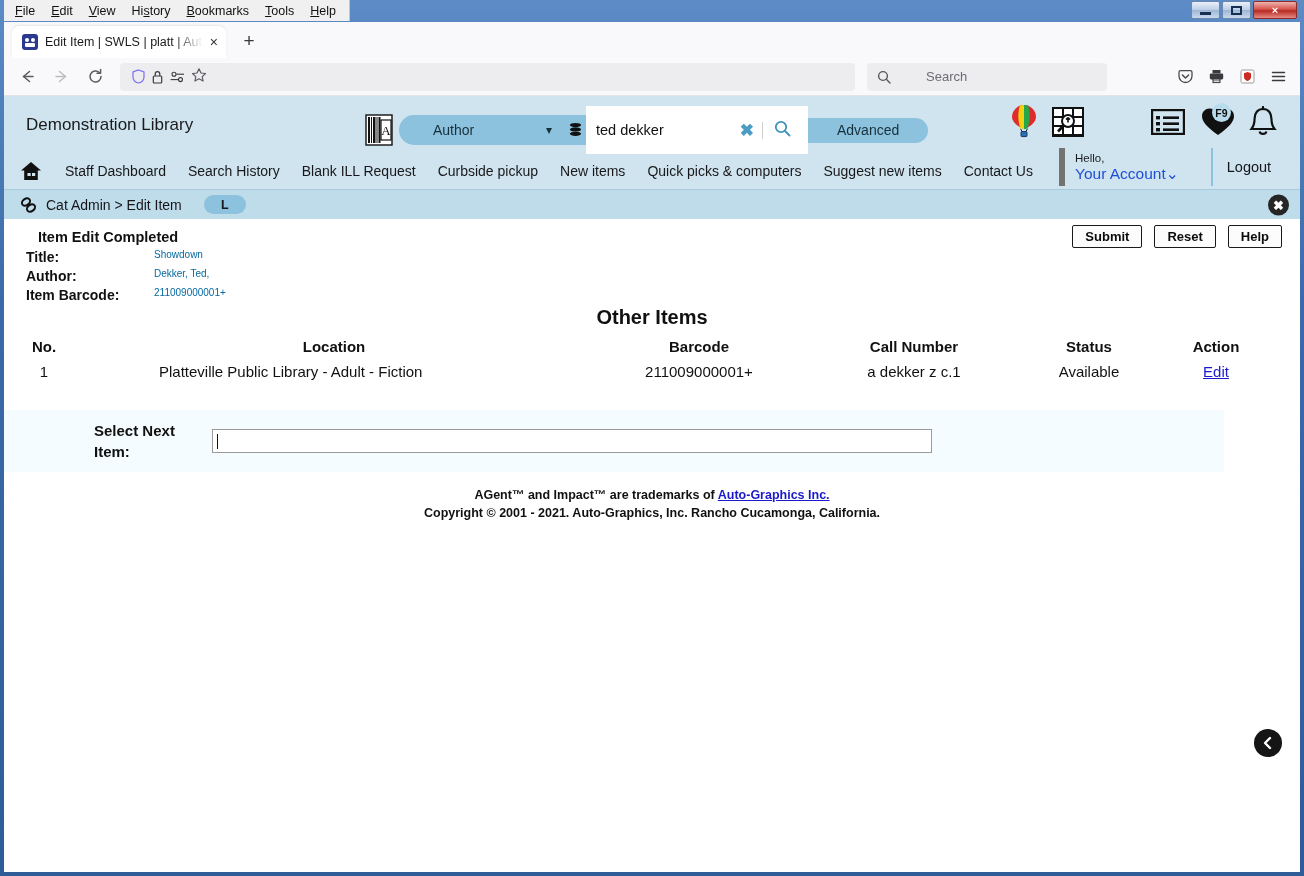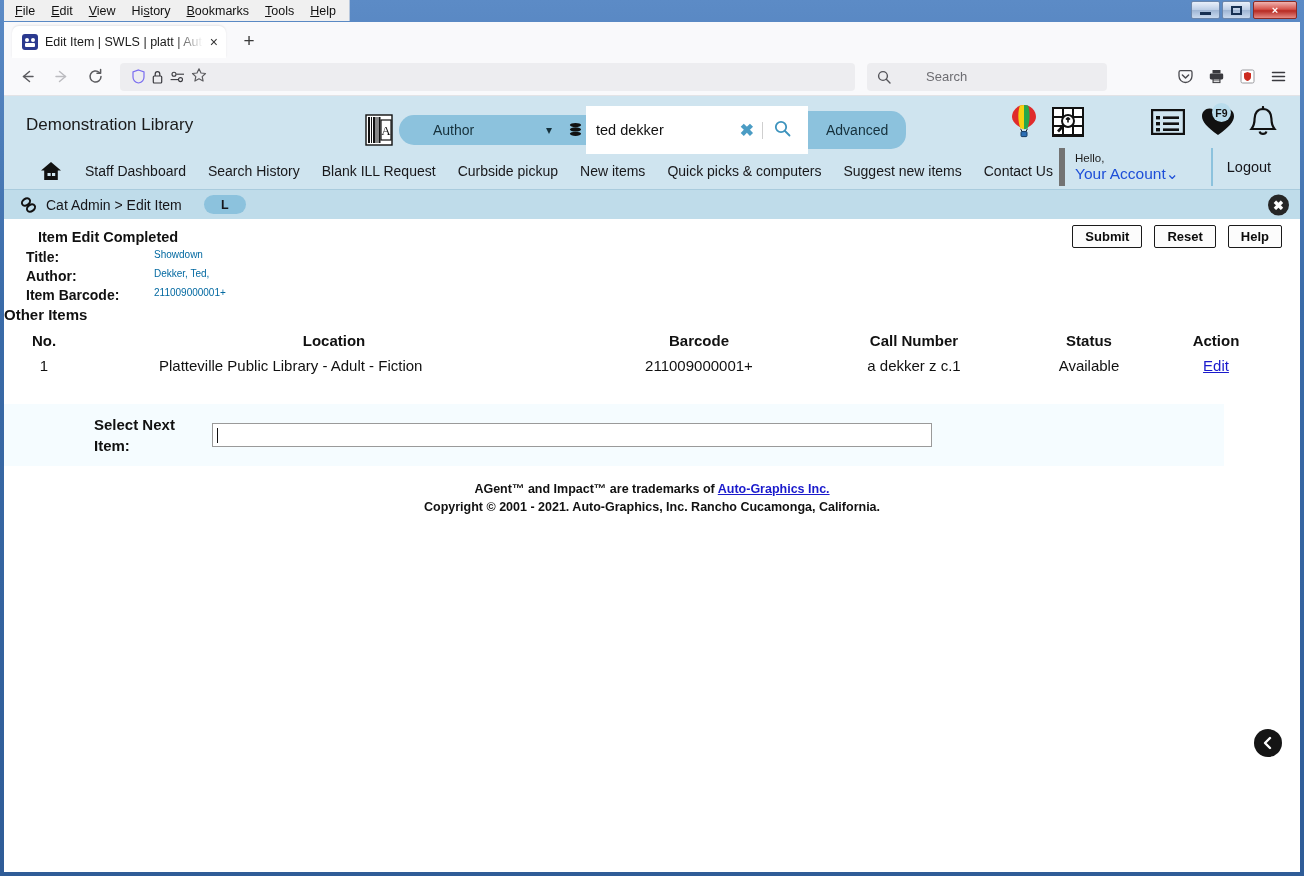--- a/index.html
+++ b/index.html
@@ -157,22 +157,22 @@
   .q-input{
     width:222px;height:48px;background:#fff;border:none;
     display:flex;align-items:center;padding:0 6px 0 10px;
     font-size:14.5px;color:#111;
   }
   .q-input .qtext{flex:1;}
   .q-clear{ color:#4b9cc4;font-size:17px;font-weight:bold;padding:0 8px;line-height:1;}
   .q-sep{ width:1px;height:17px;background:#cfcfcf; }
   .q-search{ color:#3d93bd;font-size:16px;padding:0 11px; }
   .adv-btn{
-    height:38px;background:#8cc2dd;border-radius:0 15px 15px 0;
-    display:flex;align-items:center;padding:0 18px;font-size:14px;color:#15303b;
+    height:25px;background:#8cc2dd;border-radius:0 15px 15px 0;
+    display:flex;align-items:center;padding:0 29px;font-size:14px;color:#15303b;
   }
 
   .hdr-icons{
     position:absolute; left:1000px; top:8px; display:flex; align-items:center; gap:0;
   }
   .hdr-icons .ic{ display:flex;align-items:center;justify-content:center; }
 
   .account-row{
     position:absolute; left:1000px; top:52px; display:flex; align-items:stretch; height:38px;
   }
@@ -183,21 +183,21 @@
   .acct-hello{ font-size:11.5px;color:#1b1b1b;line-height:13px; }
   .acct-name{ font-size:15.5px;color:#1d4ed8;line-height:18px; }
   .logout-block{
     border-left:2px solid #8cc2dd; margin-left:32px; padding-left:14px;
     display:flex;align-items:center;
   }
   .logout-block span{ font-size:14.5px;color:#15151a; }
 
   .navrow{
     background:#cfe4ef; height:36px; display:flex; align-items:center;
-    padding-left:36px; gap:0;
+    padding-left:16px; gap:0;
   }
   .home-ic{ width:22px;height:20px;margin-right:12px; }
   .navrow .nitem{
     font-size:14px;color:#18181b;padding:0 11px;white-space:nowrap;
   }
 
   .crumbbar{
     background:#bfdcea; height:30px; display:flex;align-items:center;
     padding-left:16px; position:relative;
     border-top:1px solid #a9cbdd;
@@ -226,21 +226,21 @@
 
   .edit-title{
     font-size:14.5px;font-weight:bold;color:#111;padding:10px 0 4px 34px;
   }
   .meta{ padding-left:22px; }
   .meta .mrow{ display:flex; margin-bottom:3px; }
   .meta .mlabel{ width:128px; font-size:14px; font-weight:bold; color:#111; }
   .meta .mval{ font-size:10px; color:#0369a1; }
 
   .other-title{
-    font-size:15px; font-weight:bold; color:#111;
+    text-align:center; font-size:20px; font-weight:bold; color:#111;
   }
   table.items{ width:1264px; border-collapse:collapse; margin-top:6px; }
   table.items th{
     font-size:15px; font-weight:bold; color:#111; padding:3px 0; text-align:center;
   }
   table.items td{
     font-size:15px; color:#111; padding:5px 0; text-align:center;
   }
   table.items td.loc{ text-align:left; }
   table.items a.editlink{ color:#1a1acc; text-decoration:underline; font-size:15px; }

